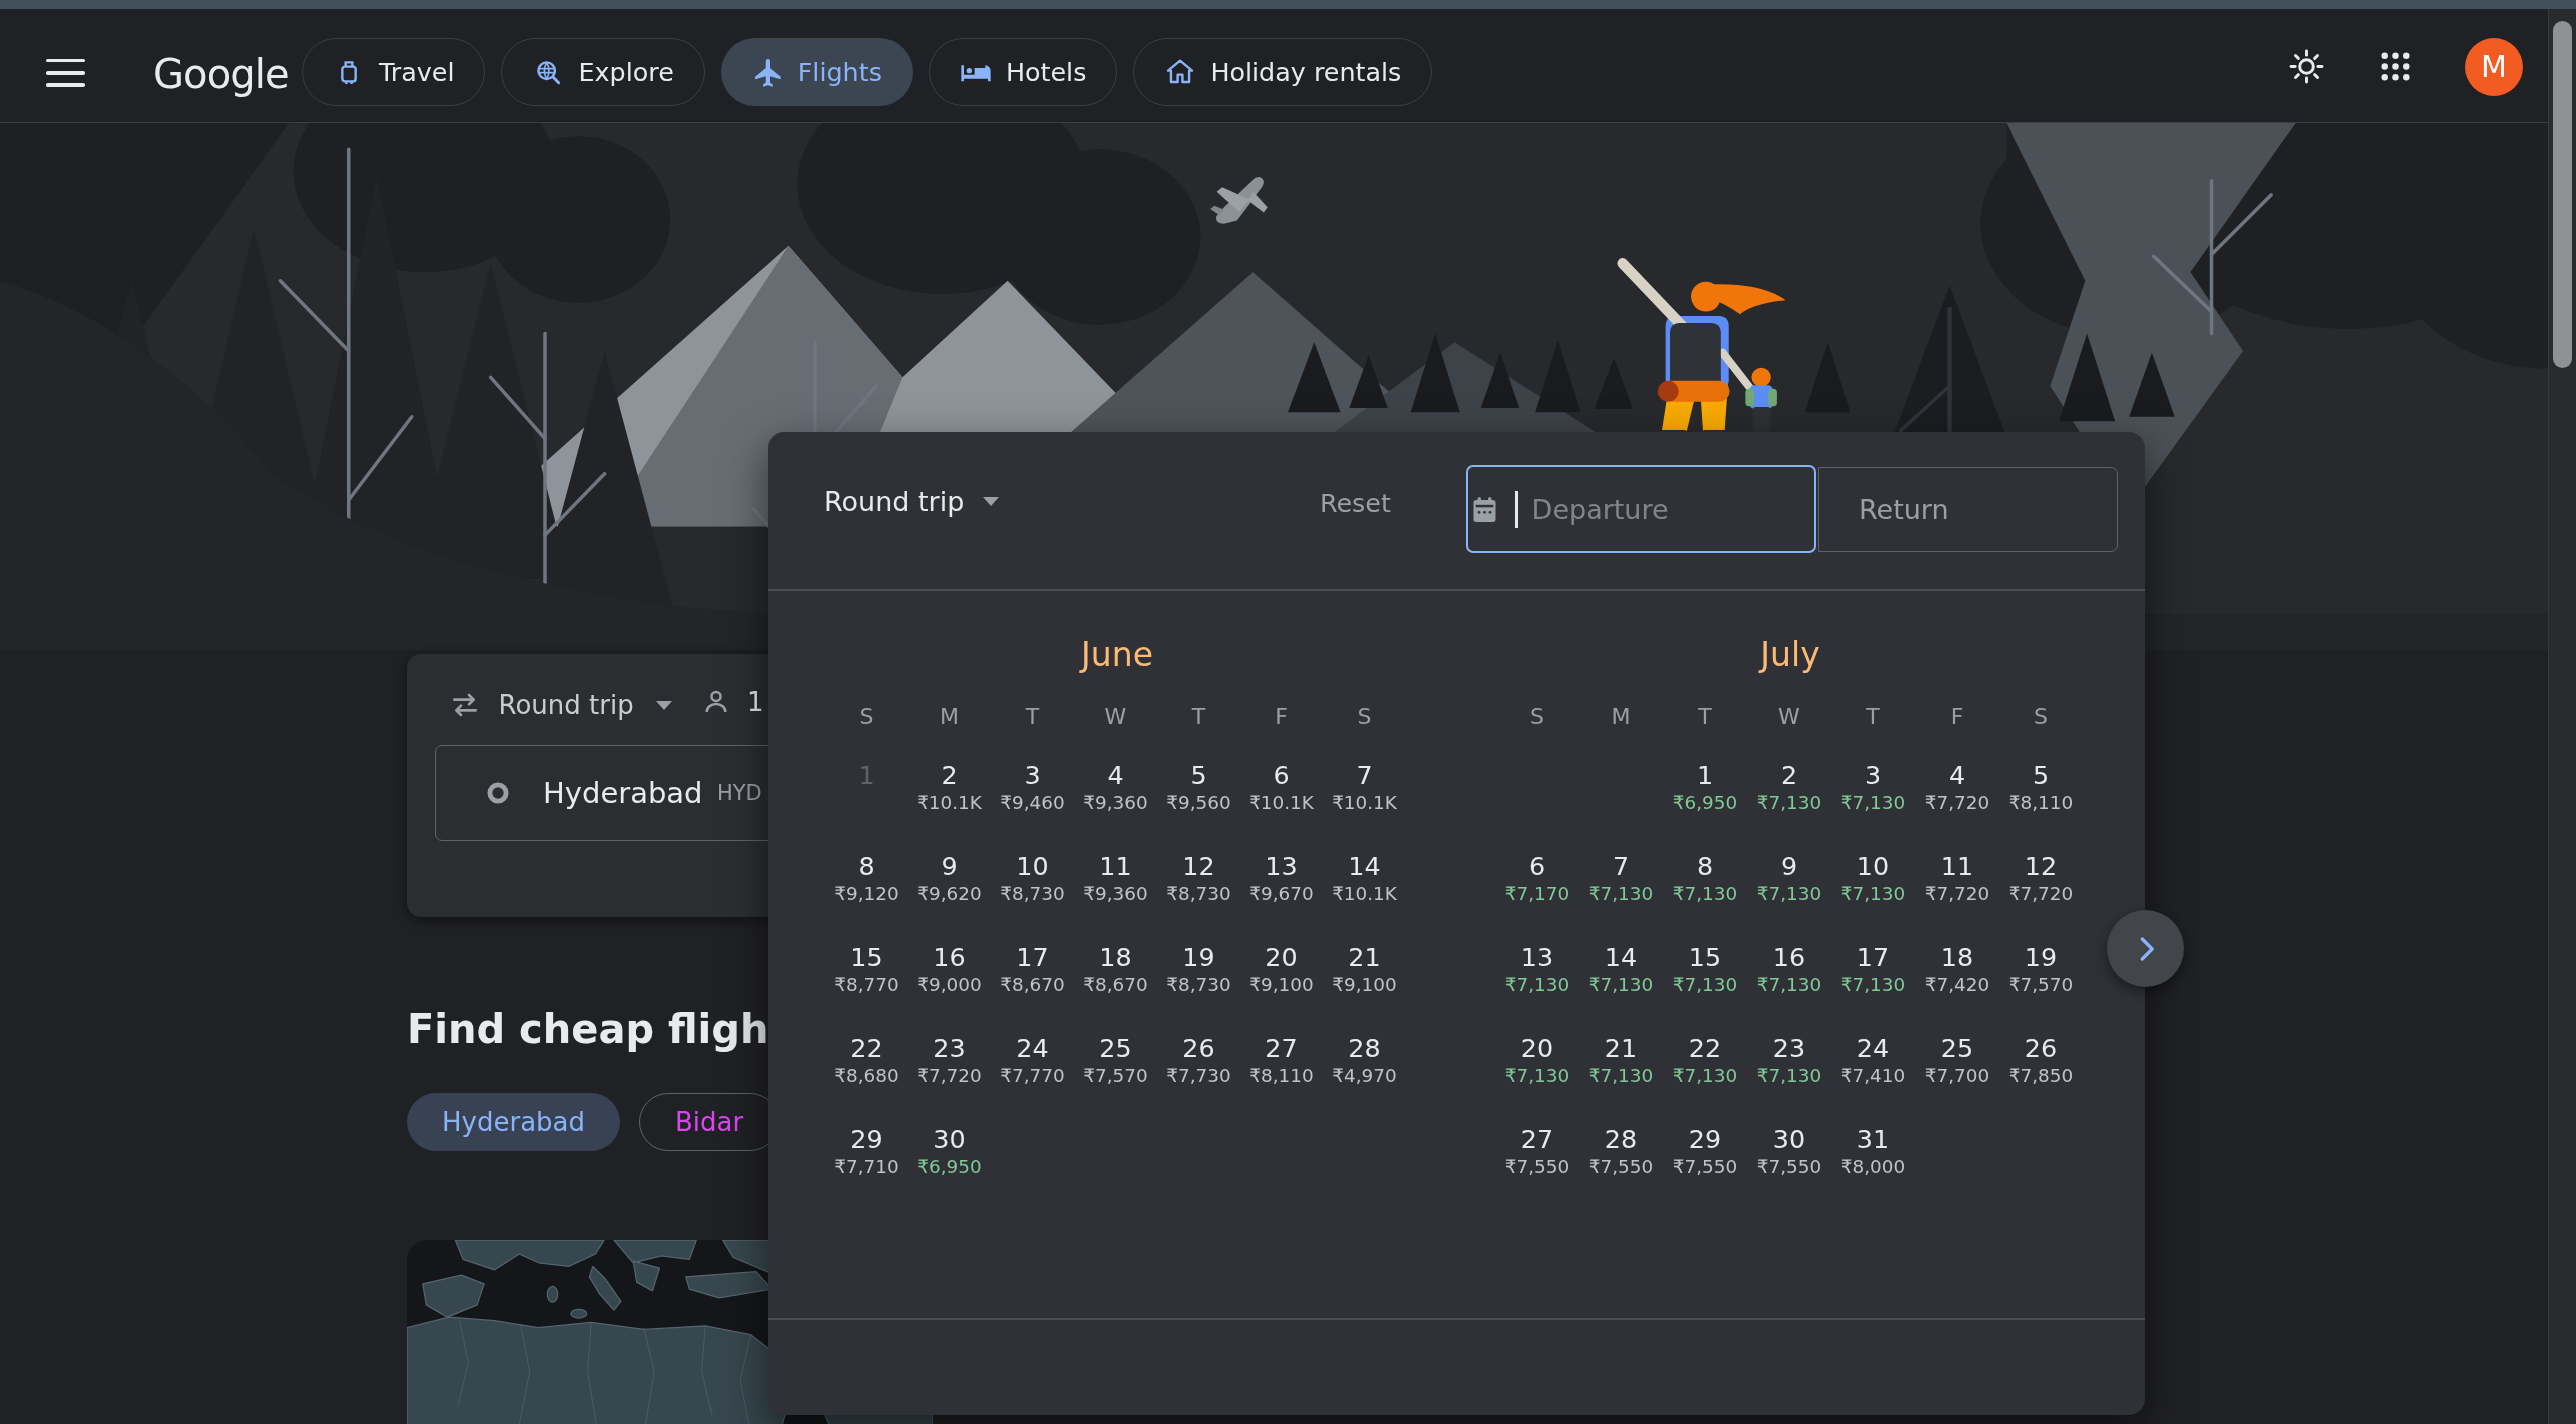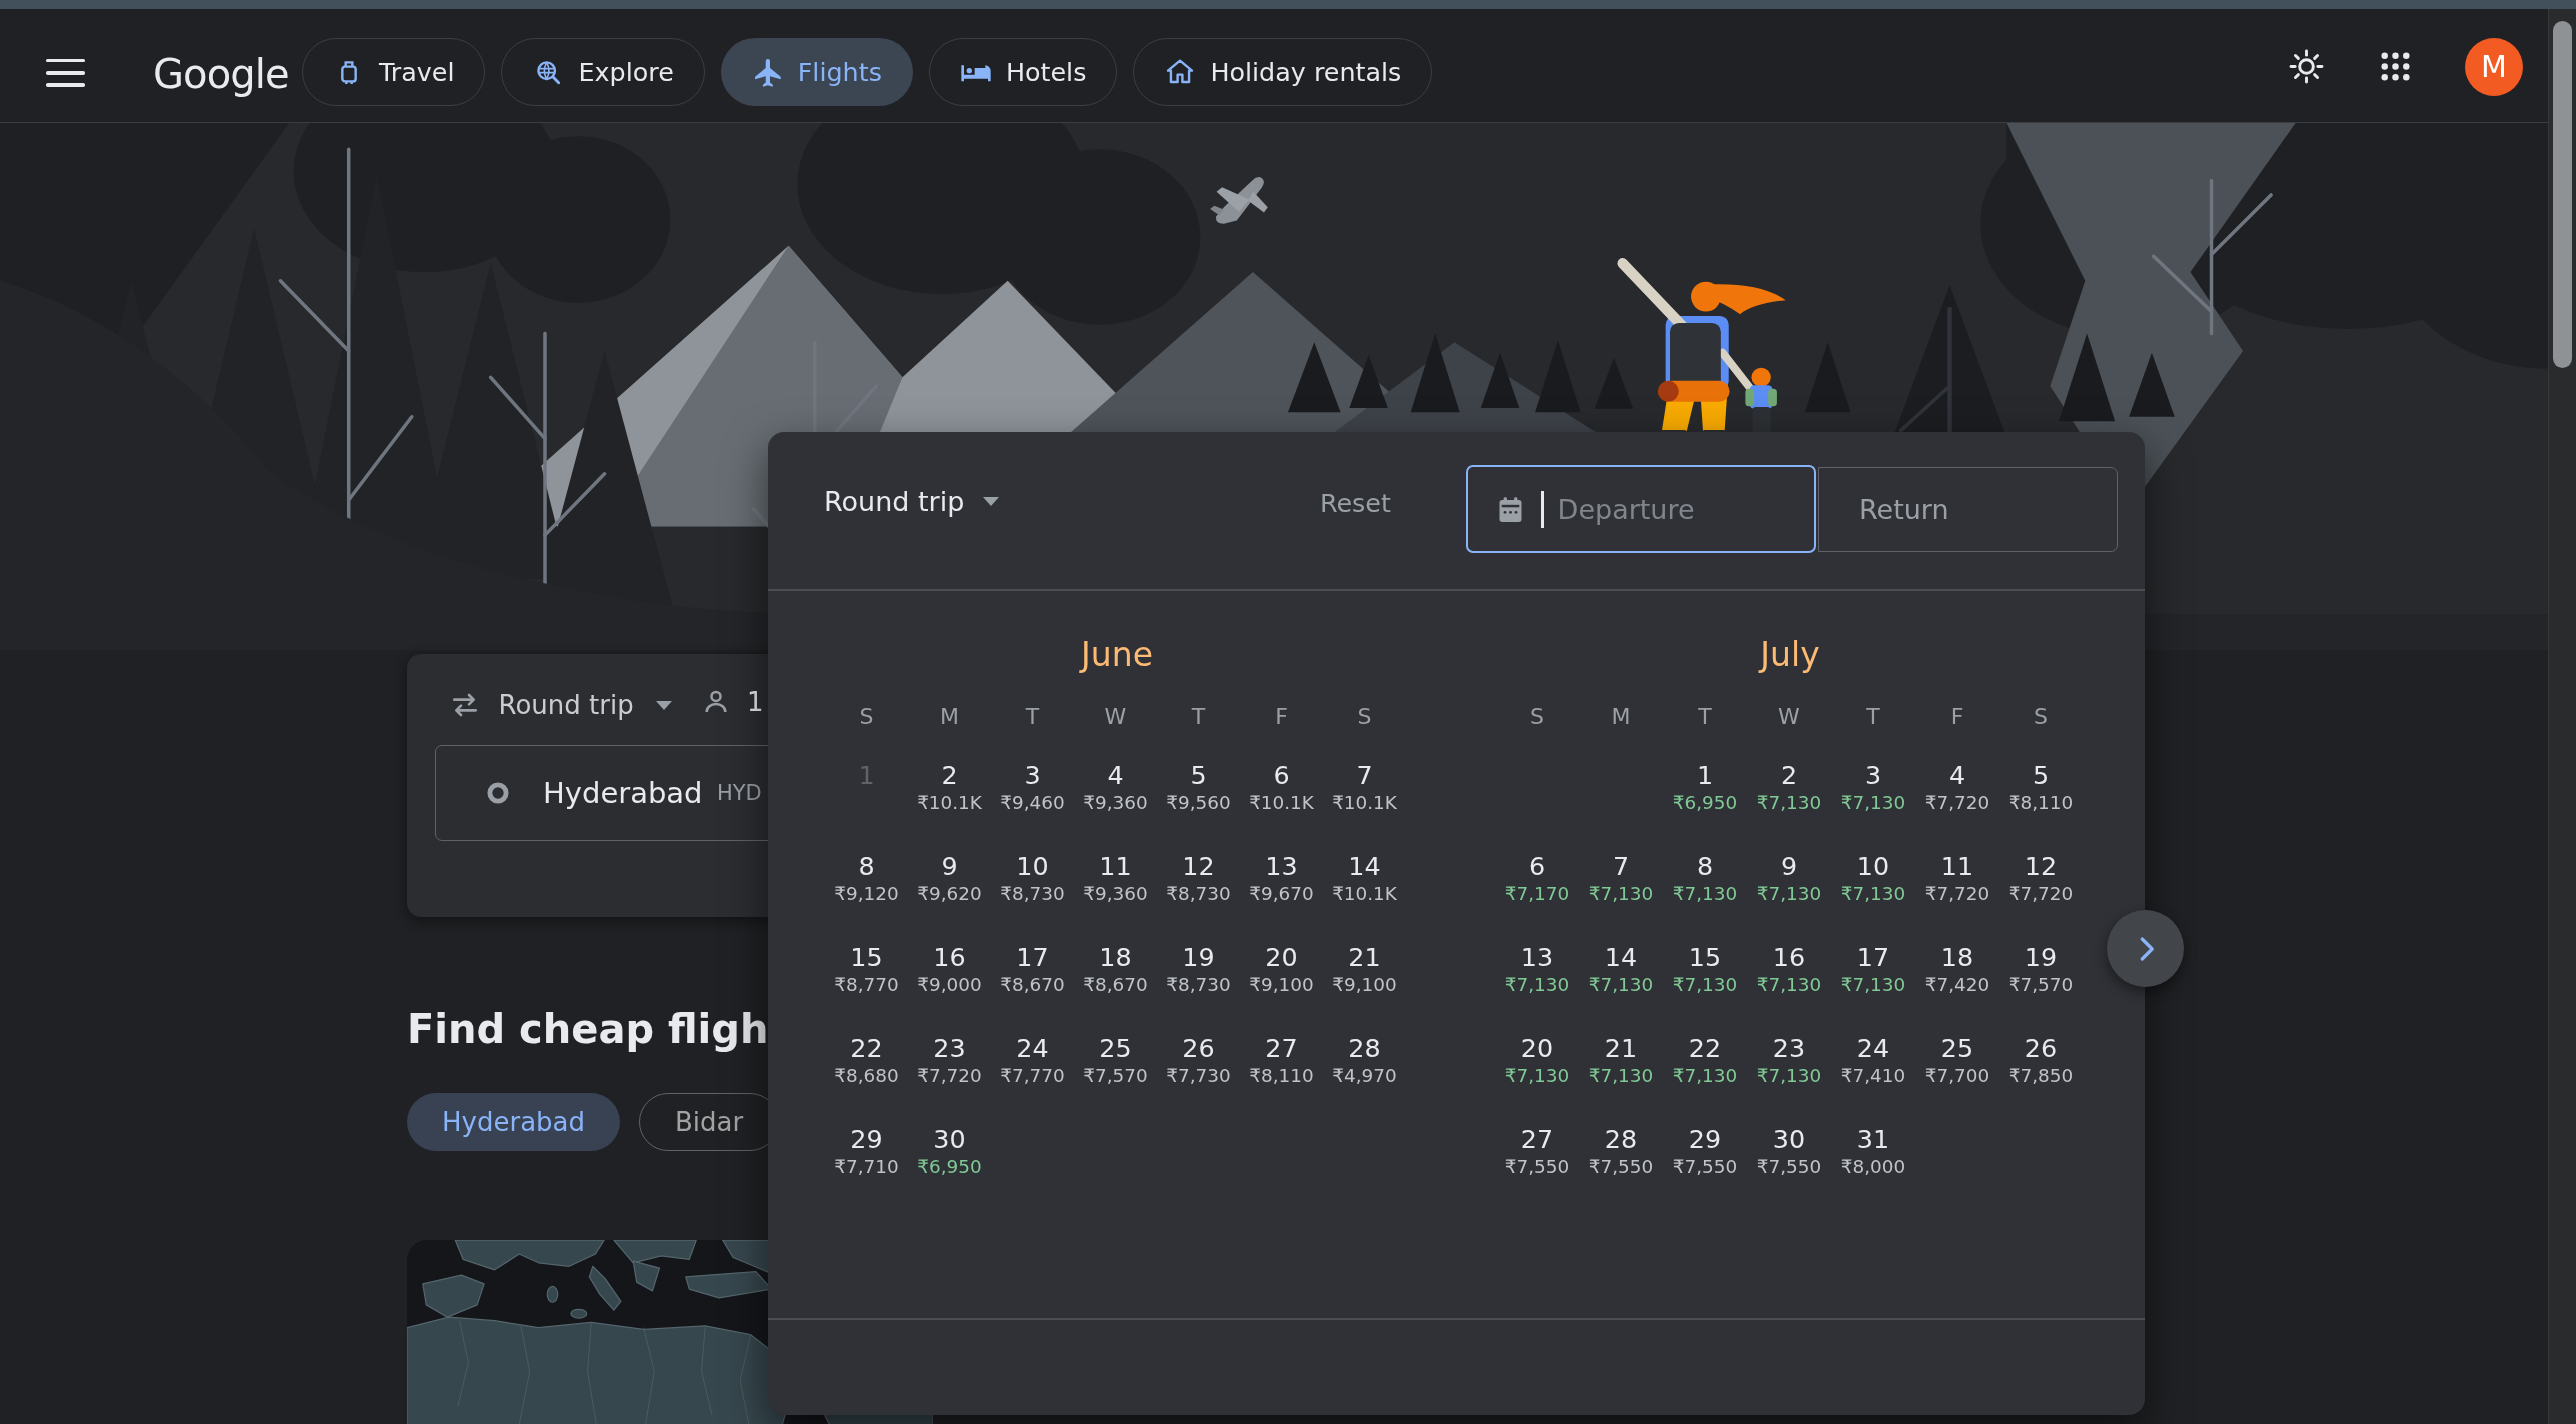--- a/index.html
+++ b/index.html
@@ -55,38 +55,38 @@
   #origin-city { color:#e8eaed; font-size:29px; font-weight:500; }
   #origin-code { color:#9aa0a6; font-size:21px; margin-left:-17.5px; }
 
   
   #explore-heading { left:407px; top:1006px; font-size:40px; font-weight:600;
                      color:#e8eaed; white-space:nowrap; z-index:4; }
   #chips { left:407px; top:1093px; display:flex; gap:19px; z-index:4; }
   .chip { height:58px; border-radius:29px; display:flex; align-items:center;
           padding:0 35px; font-size:26px; cursor:pointer; }
   .chip.selected { background:#384253; color:#8ab4f8; border:none; }
-  .chip.plain { border:1.8px solid #5f6368; color:#a3a3a3; background:transparent; }
+  .chip.plain { border:1.8px solid #5f6368; color:#d946ef; background:transparent; }
 
   
   #map-card { left:407px; top:1240px; width:526px; height:185px; border-radius:21px 7px 0 0;
               overflow:hidden; background:#14161a; z-index:3; }
 
   
   #date-dialog { left:768px; top:432px; width:1377px; height:983px; background:#2f3136;
                  border-radius:16px; box-shadow:0 16px 44px rgba(0,0,0,.55); z-index:20; }
   #dlg-triprow { position:absolute; left:56px; top:54px; display:flex; align-items:center;
                  gap:19px; color:#e8eaed; font-size:27px; cursor:pointer; }
   #dlg-caret { width:0; height:0; border-left:8px solid transparent;
                border-right:8px solid transparent; border-top:9.6px solid #9aa0a6; }
   #reset-btn { position:absolute; left:552px; top:56px; color:#9aa0a6; font-size:25.4px;
                cursor:pointer; }
   #departure-box { position:absolute; left:698px; top:33px; width:350px; height:88px;
                    border:2.6px solid #8ab4f8; border-radius:7px; display:flex;
-                   align-items:center; padding-left:26px; gap:14px; background:#2f3136;
+                   align-items:center; gap:14px; background:#2f3136;
                    z-index:2; }
   #departure-box .ph { color:#80868c; font-size:27px; }
   #text-cursor { width:2.6px; height:37px; background:#e8eaed; }
   #return-box { position:absolute; left:1050px; top:35px; width:300px; height:85px;
                 border:1.8px solid #5f6368; border-radius:0 7px 7px 0; display:flex;
                 align-items:center; padding-left:40px; }
   #return-box .ph { color:#9aa0a6; font-size:27px; }
   .dlg-divider { position:absolute; left:0; width:1377px; height:1.8px;
                  background:rgba(255,255,255,.14); }
 

